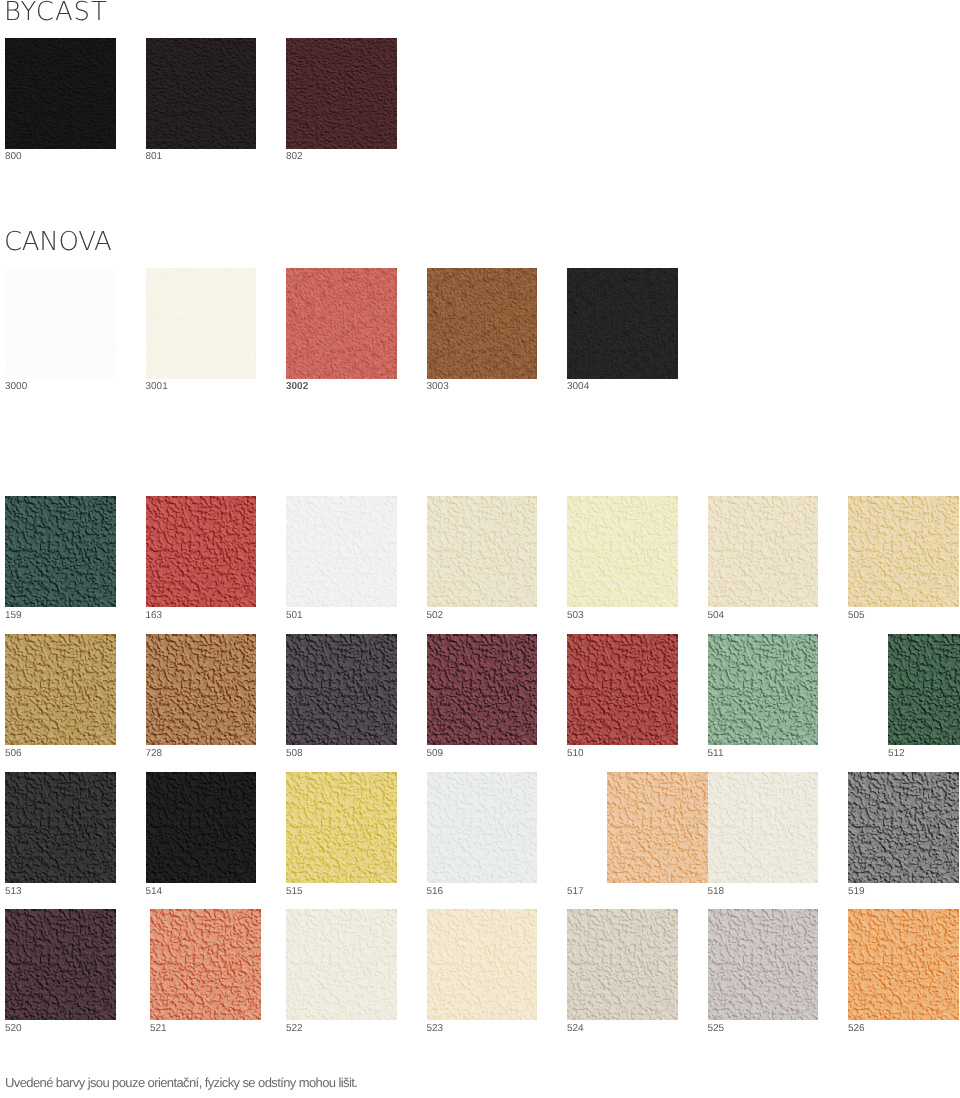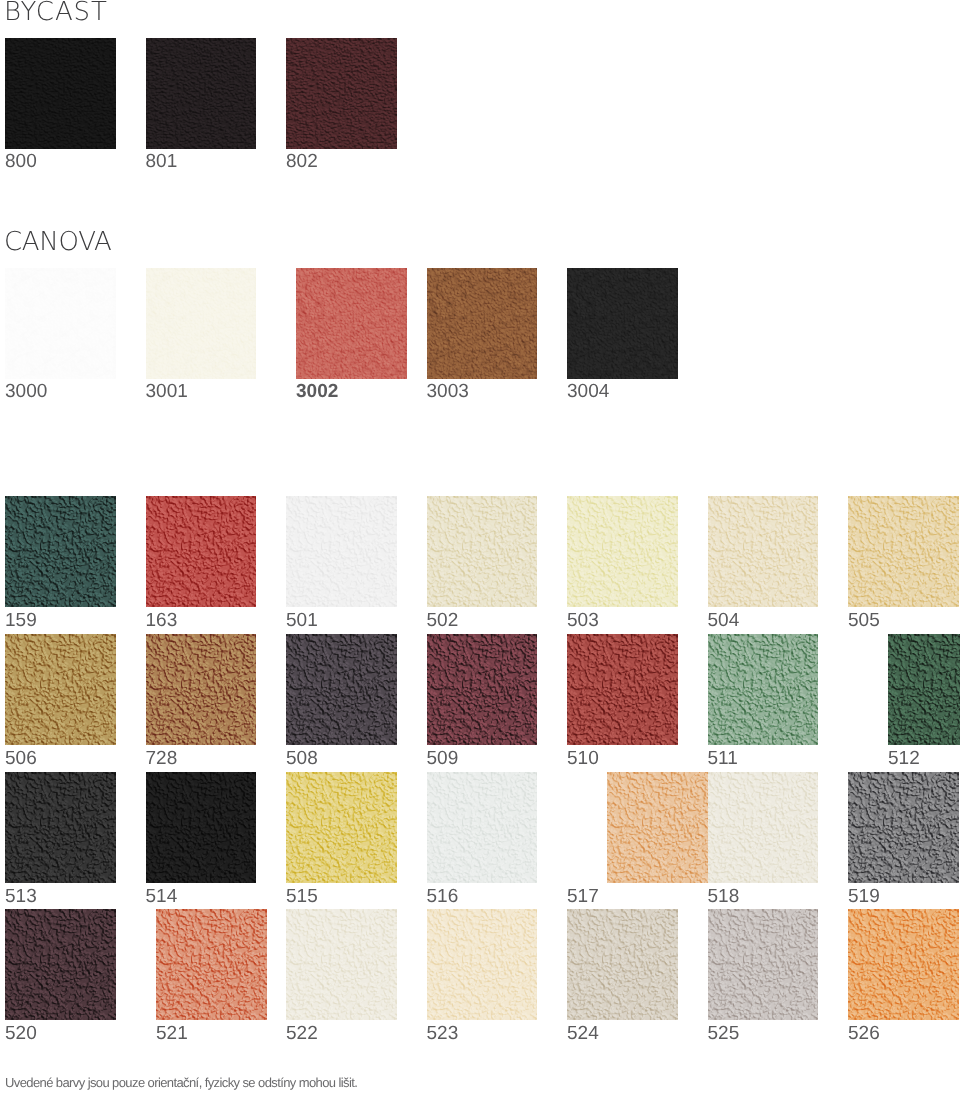--- a/index.html
+++ b/index.html
@@ -3,21 +3,21 @@
 <meta charset="utf-8">
 <style>
   html,body{margin:0;padding:0;background:#ffffff;width:960px;height:1098px;overflow:hidden;}
   body{font-family:"Liberation Sans",sans-serif;-webkit-font-smoothing:antialiased;text-rendering:geometricPrecision;}
   .page{position:relative;width:960px;height:809px;background:#fff;}
   .sec-title{position:absolute;left:4px;transform:translateZ(0);font-family:"DejaVu Sans",sans-serif;font-size:26px;font-weight:200;color:#3c3c3e;line-height:1;white-space:nowrap;}
   .cellwrap{position:absolute;}
   .sw{position:relative;width:110.5px;height:111px;overflow:hidden;isolation:isolate;}
   .sw svg{position:absolute;left:0;top:0;width:111px;height:111px;mix-blend-mode:overlay;}
   .sw svg.vein{transform:rotate(-35deg) scale(1.6);transform-origin:center;}
-  .lab{position:absolute;left:0;transform:translateZ(0);font-size:19px;color:#5b5b5d;letter-spacing:0;white-space:nowrap;line-height:1;}
+  .lab{position:absolute;left:0;transform:translateZ(0);font-size:10px;color:#5b5b5d;letter-spacing:0;white-space:nowrap;line-height:1;}
   .footer{position:absolute;left:5px;transform:translateZ(0);font-size:13px;color:#6b6b6d;letter-spacing:-0.6px;white-space:nowrap;line-height:1;}
   svg.defs{position:absolute;width:0;height:0;}
 </style>
 </head>
 <body>
 
 <div class="page">
   <svg class="defs" aria-hidden="true">
     <defs>
       <filter id="fx-pebble-a" x="0" y="0" width="100%" height="100%" color-interpolation-filters="sRGB">
@@ -191,21 +191,21 @@
           </svg>
           <svg>
             <rect width="111" height="111" filter="url(#fx-fine-b)"></rect>
           </svg>
           <svg class="vein">
             <rect x="-60" y="-60" width="240" height="240" filter="url(#fx-fine-c)"></rect>
           </svg>
         </div>
         <div class="lab" style="top:114px">3001</div>
       </div>
-      <div class="cellwrap" style="left: 296px; top: 267.6px; font-weight: bold;">
+      <div class="cellwrap" style="left: 286px; top: 267.6px; font-weight: bold;">
         <div class="sw" style="background:#ca685e">
           <svg>
             <rect width="111" height="111" filter="url(#fx-fine-a)"></rect>
           </svg>
           <svg>
             <rect width="111" height="111" filter="url(#fx-fine-b)"></rect>
           </svg>
           <svg class="vein">
             <rect x="-60" y="-60" width="240" height="240" filter="url(#fx-fine-c)"></rect>
           </svg>
@@ -476,21 +476,21 @@
         <div class="sw" style="background:#4e373d">
           <svg>
             <rect width="111" height="111" filter="url(#fx-pebble-a)"></rect>
           </svg>
           <svg>
             <rect width="111" height="111" filter="url(#fx-pebble-b)"></rect>
           </svg>
         </div>
         <div class="lab" style="top:115px">520</div>
       </div>
-      <div class="cellwrap" style="left: 156px; top: 909.25px; border-radius: 27px;">
+      <div class="cellwrap" style="left: 150px; top: 909.25px; border-radius: 27px;">
         <div class="sw" style="background:#dd9478">
           <svg>
             <rect width="111" height="111" filter="url(#fx-pebble-a)"></rect>
           </svg>
           <svg>
             <rect width="111" height="111" filter="url(#fx-pebble-b)"></rect>
           </svg>
         </div>
         <div class="lab" style="top:115px">521</div>
       </div>

